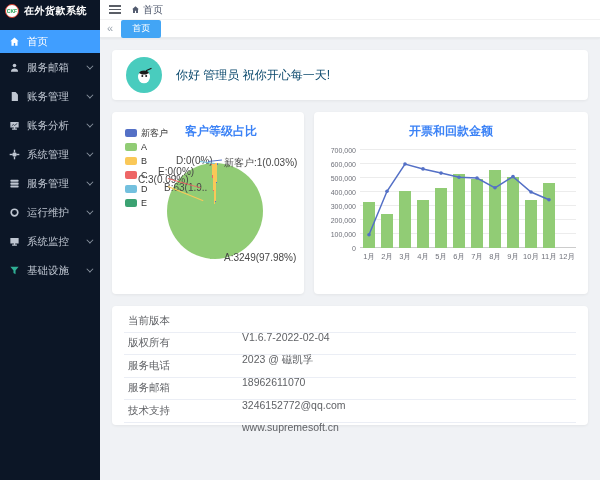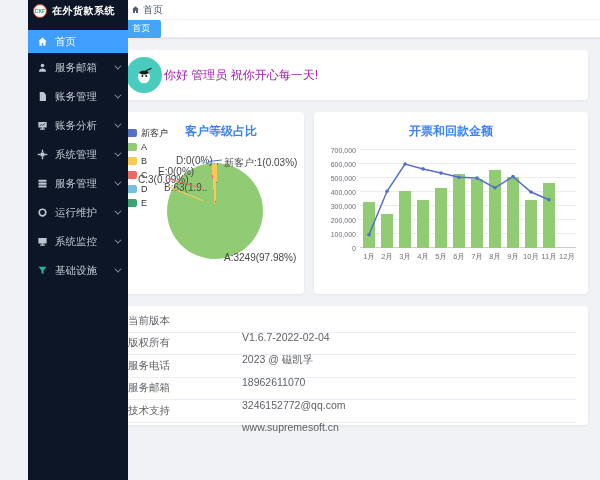--- a/index.html
+++ b/index.html
@@ -1,21 +1,21 @@
 <!DOCTYPE html>
 <html><head>
 <meta charset="utf-8">
 <style>
   * { margin:0; padding:0; box-sizing:border-box; }
   html,body { width:600px; height:480px; overflow:hidden;
     font-family:"Liberation Sans", sans-serif; background:#f0f2f5; }
 
   
   .sidebar { position:absolute; left:0; top:0; bottom:0; width:100px;
-    background:#0c1626; z-index:5;margin-left:28px; }
+    background:#0c1626; z-index:5; }
   .logo-row { height:22px; display:flex; align-items:center; gap:5px;
     padding-left:5px; }
   .logo-circle { width:14px; height:14px; border-radius:50%; background:#fff;
     border:1.5px solid #d03a2b; display:flex; align-items:center; justify-content:center;
     font-size:5px; font-weight:bold; color:#1d9e4e; flex:0 0 auto; }
   .logo-title { color:#fff; font-size:10px; font-weight:bold; letter-spacing:.5px; }
   .menu { margin-top:8px; }
   .menu-item { height:29px; display:flex; align-items:center; gap:6px;
     padding:0 9px; color:#bfc6d1; font-size:10.5px; cursor:pointer; }
   .menu-item.active { background:#409eff; color:#fff; height:23px; }
@@ -42,21 +42,21 @@
   .tab-active { background:#42a5f5; color:#fff; font-size:9px; padding:2.5px 11px;
     border-radius:2px; cursor:pointer; }
 
   .content { padding:12px 12px 0 12px; }
   .card { background:#fff; border-radius:4px; box-shadow:0 1px 3px rgba(0,0,0,.06); }
 
   
   .greeting { height:50px; display:flex; align-items:center; padding:0 14px; }
   .avatar { width:36px; height:36px; border-radius:50%; background:#49ccbe;
     display:flex; align-items:center; justify-content:center; flex:0 0 auto; }
-  .greet-text { margin-left:2px; font-size:12px; color:#a21caf; }
+  .greet-text { margin-left:14px; font-size:12px; color:#0c4a6e; }
 
   
   .charts-row { display:flex; gap:10px; margin-top:12px; }
   .chart-card { position:relative; height:182px; overflow:hidden; }
   .pie-card { width:192px; flex:0 0 auto; }
   .bar-card { flex:1; }
   .chart-title { position:absolute; top:11px; left:0; right:0; text-align:center;
     font-size:12px; font-weight:bold; color:#3b82f6; }
   .pie-card .chart-title { padding-left:26px; }
 

